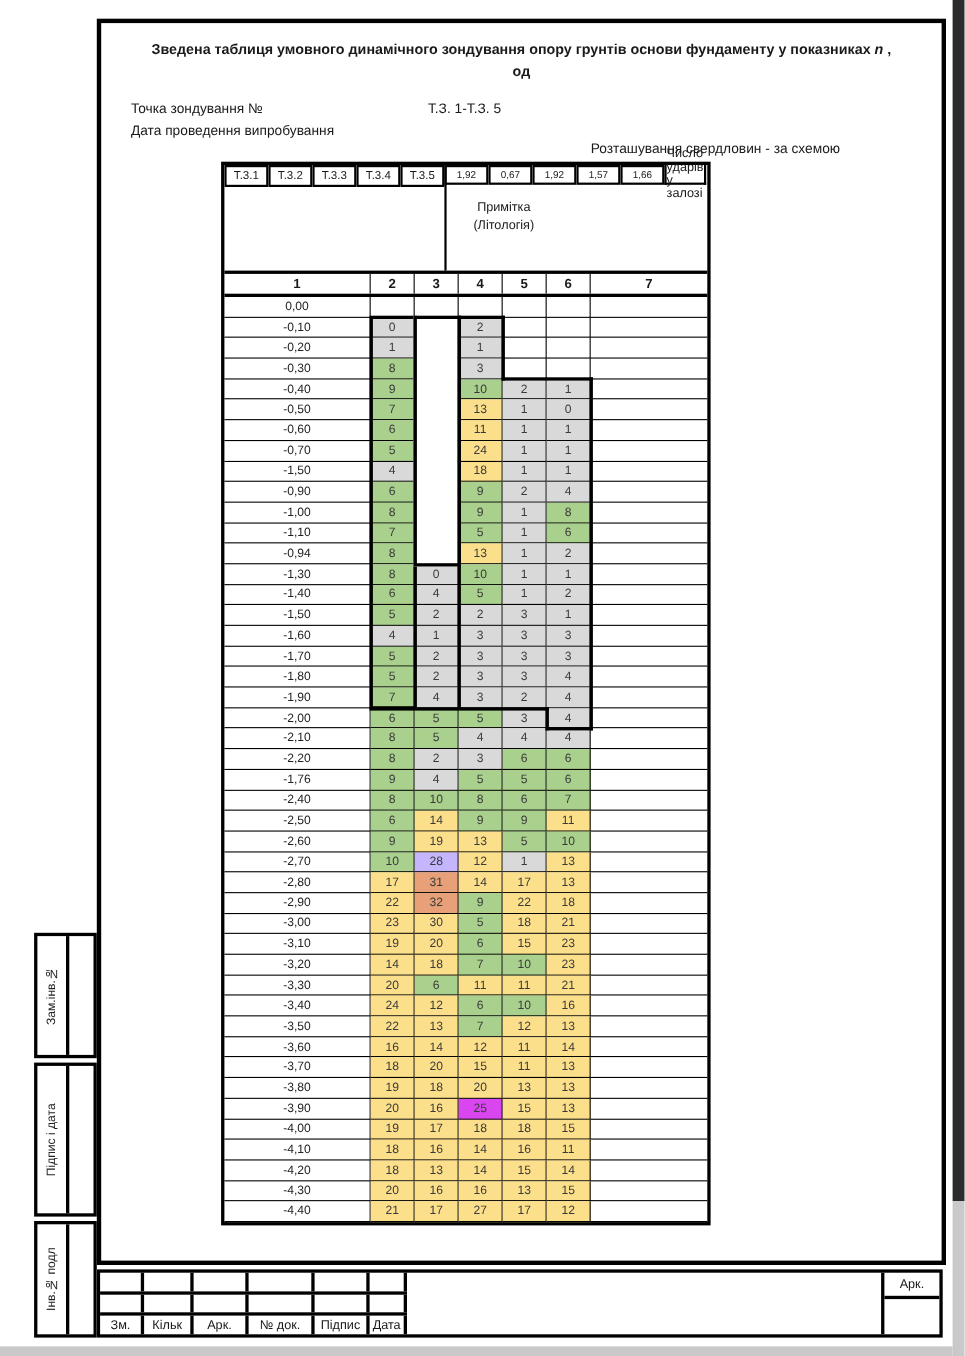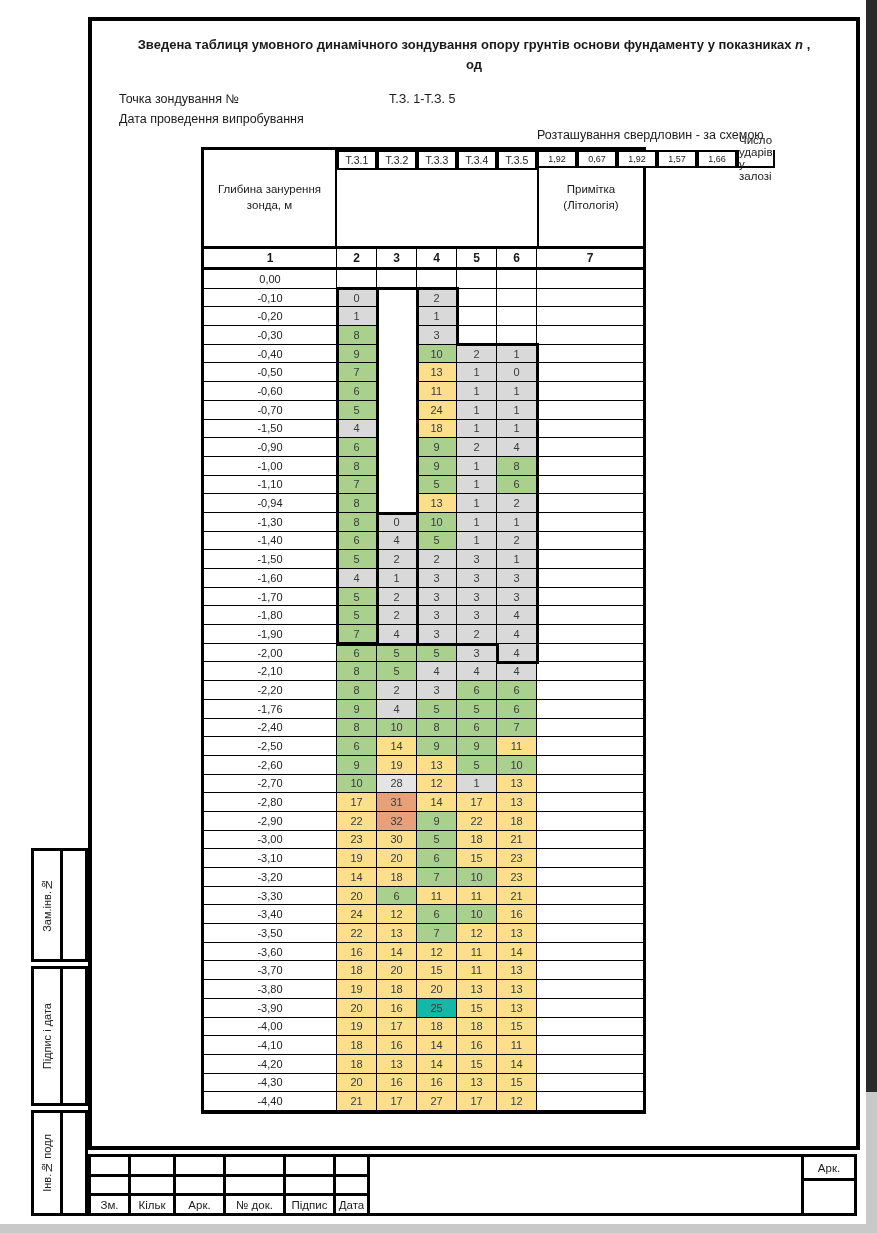--- a/index.html
+++ b/index.html
@@ -86,21 +86,20 @@
     <span>од</span>
   </div>
 
   <div class="info info-point">Точка зондування №</div>
   <div class="info info-pvalue">Т.З. 1-Т.З. 5</div>
   <div class="info info-loc">Розташування свердловин - за схемою</div>
   <div class="info info-date">Дата проведення випробування</div>
 
   <div class="dtable">
     <div class="hdr-top">
-      <div class="hc depth-hdr">Глибина занурення зонда, м</div>
       <div class="hmid">
         <div class="hrow hrowA" id="points-row">
             <div class="hbox">Т.3.1</div>
             <div class="hbox">Т.3.2</div>
             <div class="hbox">Т.3.3</div>
             <div class="hbox">Т.3.4</div>
             <div class="hbox">Т.3.5</div>
           </div>
         <div class="hrow hrowC" id="depths-row">
             <div class="hbox">1,92</div>
@@ -365,21 +364,21 @@
           <div class="tc tc-val" style="background: rgb(169, 208, 141);">9</div>
           <div class="tc tc-val" style="background: rgb(252, 223, 139);">19</div>
           <div class="tc tc-val" style="background: rgb(252, 223, 139);">13</div>
           <div class="tc tc-val" style="background: rgb(169, 208, 141);">5</div>
           <div class="tc tc-val" style="background: rgb(169, 208, 141);">10</div>
           <div class="tc tc-note"></div>
         </div>
         <div class="trow">
           <div class="tc tc-depth">-2,70</div>
           <div class="tc tc-val" style="background: rgb(169, 208, 141);">10</div>
-          <div class="tc tc-val" style="background: #e5e5e5;">28</div>
+          <div class="tc tc-val" style="background: #c4b5fd;">28</div>
           <div class="tc tc-val" style="background: rgb(252, 223, 139);">12</div>
           <div class="tc tc-val" style="background: rgb(217, 217, 217);">1</div>
           <div class="tc tc-val" style="background: rgb(252, 223, 139);">13</div>
           <div class="tc tc-note"></div>
         </div>
         <div class="trow">
           <div class="tc tc-depth">-2,80</div>
           <div class="tc tc-val" style="background: rgb(252, 223, 139);">17</div>
           <div class="tc tc-val" style="background: rgb(232, 160, 121);">31</div>
           <div class="tc tc-val" style="background: rgb(252, 223, 139);">14</div>
@@ -474,21 +473,21 @@
           <div class="tc tc-val" style="background: rgb(252, 223, 139);">18</div>
           <div class="tc tc-val" style="background: rgb(252, 223, 139);">20</div>
           <div class="tc tc-val" style="background: rgb(252, 223, 139);">13</div>
           <div class="tc tc-val" style="background: rgb(252, 223, 139);">13</div>
           <div class="tc tc-note"></div>
         </div>
         <div class="trow">
           <div class="tc tc-depth">-3,90</div>
           <div class="tc tc-val" style="background: rgb(252, 223, 139);">20</div>
           <div class="tc tc-val" style="background: rgb(252, 223, 139);">16</div>
-          <div class="tc tc-val" style="background: #14b8a6;">25</div>
+          <div class="tc tc-val" style="background: #d946ef;">25</div>
           <div class="tc tc-val" style="background: rgb(252, 223, 139);">15</div>
           <div class="tc tc-val" style="background: rgb(252, 223, 139);">13</div>
           <div class="tc tc-note"></div>
         </div>
         <div class="trow">
           <div class="tc tc-depth">-4,00</div>
           <div class="tc tc-val" style="background: rgb(252, 223, 139);">19</div>
           <div class="tc tc-val" style="background: rgb(252, 223, 139);">17</div>
           <div class="tc tc-val" style="background: rgb(252, 223, 139);">18</div>
           <div class="tc tc-val" style="background: rgb(252, 223, 139);">18</div>

